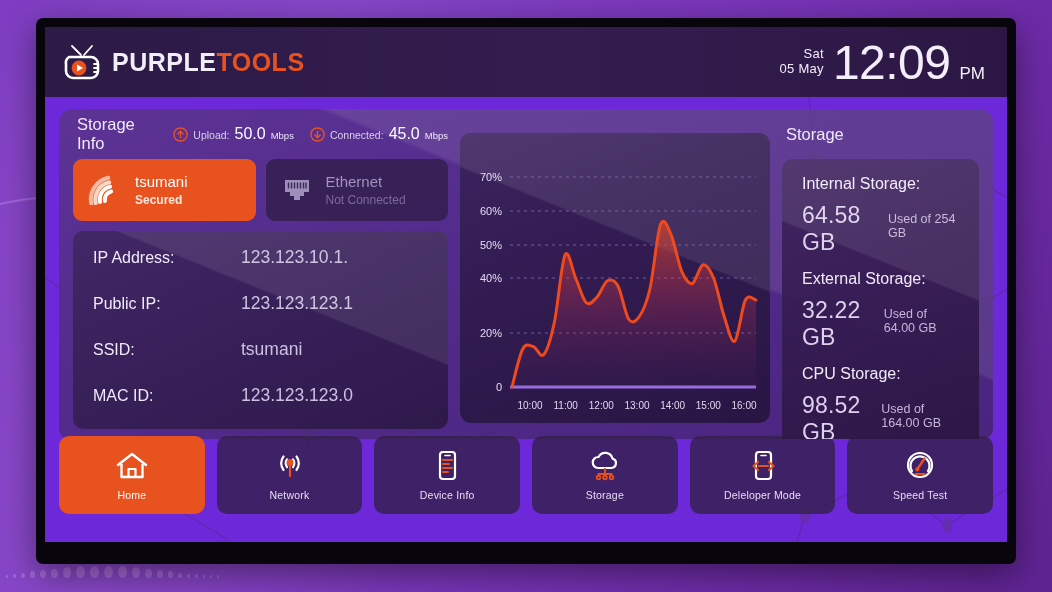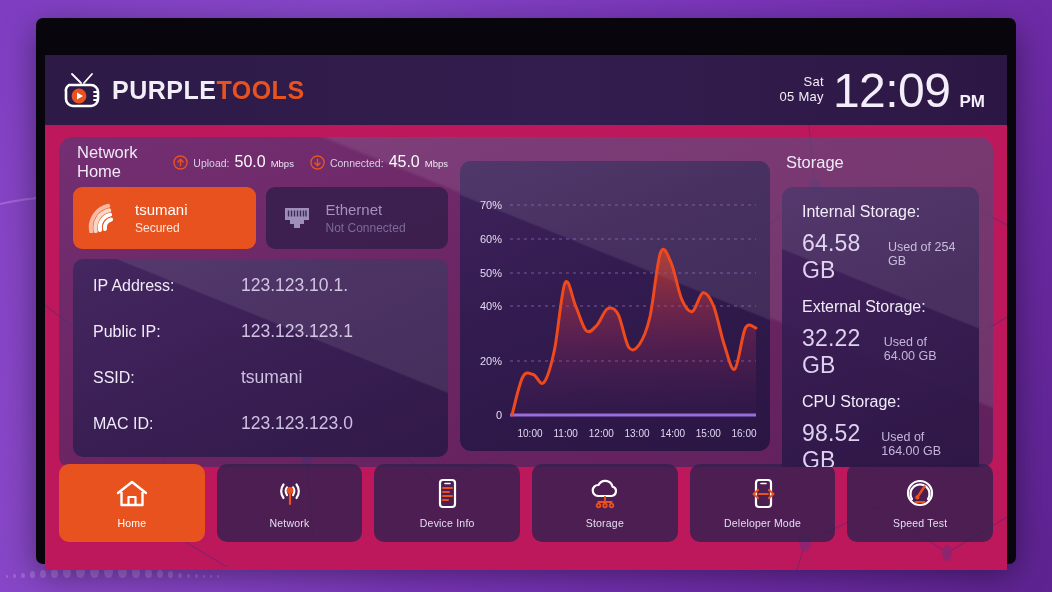--- a/index.html
+++ b/index.html
@@ -36,23 +36,22 @@
 
   
   .bezel {
     position: absolute; left: 36px; top: 18px; width: 980px; height: 546px;
     background: #08060c; border-radius: 7px;
     padding: 9px 9px 22px 9px;
     box-shadow: 0 10px 34px rgba(0,0,0,0.45);
   }
   .screen {
     position: relative; width: 100%; height: 100%;
-    background: #be185d;
+    background: #6d28d9;
     overflow: hidden;
-    margin-top: 28px;
   }
   
   .circuit { position:absolute; inset:0; opacity:0.55; }
 
   
   .header {
     position: relative; height: 70px;
     background: linear-gradient(90deg,#2d1a46 0%, #331d4f 55%, #2c1744 100%);
     display: flex; align-items: center; justify-content: space-between;
     padding: 0 22px 0 18px;
@@ -60,21 +59,21 @@
   .brand { display: flex; align-items: center; gap: 9px; }
   .brand-text { font-size: 25px; font-weight: 700; letter-spacing: 0.5px; }
   .brand-text .p1 { color: #f2eef8; }
   .brand-text .p2 { color: #e8521f; }
 
   .clock { display: flex; align-items: center; gap: 9px; color: #f3eefa; }
   .clock-date { text-align: right; line-height: 1.12; }
   .clock-day { font-size: 13px; letter-spacing: .3px; }
   .clock-md { font-size: 13px; letter-spacing: .3px; }
   .clock-time { font-size: 48px; font-weight: 300; letter-spacing: -0.5px; }
-  .clock-ampm { font-size: 17px; font-weight: 700; align-self: flex-end; padding-bottom: 6px; }
+  .clock-ampm { font-size: 17px; font-weight: 400; align-self: flex-end; padding-bottom: 6px; }
 
   
   .main-panel {
     position: relative; margin: 12px 14px 0 14px; height: 330px;
     background: linear-gradient(160deg, rgba(86,56,122,0.72) 0%, rgba(70,44,103,0.68) 45%, rgba(60,36,92,0.72) 100%);
     border-radius: 14px 14px 10px 10px;
     display: flex; padding: 12px 14px 14px 14px; gap: 12px;
     overflow: hidden;
   }
   .sheen {
@@ -98,21 +97,21 @@
   .net-cards { display: flex; gap: 10px; margin-top: 12px; }
   .net-card {
     flex: 1; height: 62px; border-radius: 9px;
     display: flex; align-items: center; gap: 12px; padding: 0 14px;
   }
   .net-card.active { background: #e8521f; }
   .net-card.idle { background: rgba(48,29,72,0.78); }
   .net-name { font-size: 15px; }
   .net-sub { font-size: 12px; margin-top: 3px; }
   .net-card.active .net-name { color: #fff; }
-  .net-card.active .net-sub { color: #ffe6dc; }
+  .net-card.active .net-sub { color: #ffe6dc; font-weight: bold; }
   .net-card.idle .net-name { color: #a293bb; }
   .net-card.idle .net-sub  { color: #7c6b97; }
 
   .net-info {
     margin-top: 10px; border-radius: 10px; height: 198px;
     background: linear-gradient(155deg, rgba(62,38,95,0.85) 0%, rgba(52,30,82,0.9) 50%, rgba(44,24,70,0.92) 100%);
     padding: 16px 20px 0 20px; position: relative; overflow: hidden;
   }
   .info-row { display: flex; align-items: baseline; height: 46px; }
   .info-k { width: 148px; color: #f0eaf9; font-size: 16px; flex: none;}
@@ -240,21 +239,21 @@
       <div class="clock-time">12:09</div>
       <div class="clock-ampm">PM</div>
     </div>
   </div>
 
   <div class="main-panel">
     <div class="sheen"></div>
 
     <div class="col-net">
       <div class="net-head">
-        <div class="section-title">Network Home</div>
+        <div class="section-title">Storage Info</div>
 
         <div class="speed">
           <svg class="ico" viewBox="0 0 16 16">
             <circle cx="8" cy="8" r="7" fill="none" stroke="#e8521f" stroke-width="1.5"></circle>
             <path d="M8 11.5 V4.8 M5.2 7.4 L8 4.4 L10.8 7.4" stroke="#e8521f" stroke-width="1.5" fill="none" stroke-linecap="round" stroke-linejoin="round"></path>
           </svg>
           <span class="speed-lbl">Upload:</span>
           <span class="speed-val">50.0</span>
           <span class="speed-unit">Mbps</span>
         </div>

